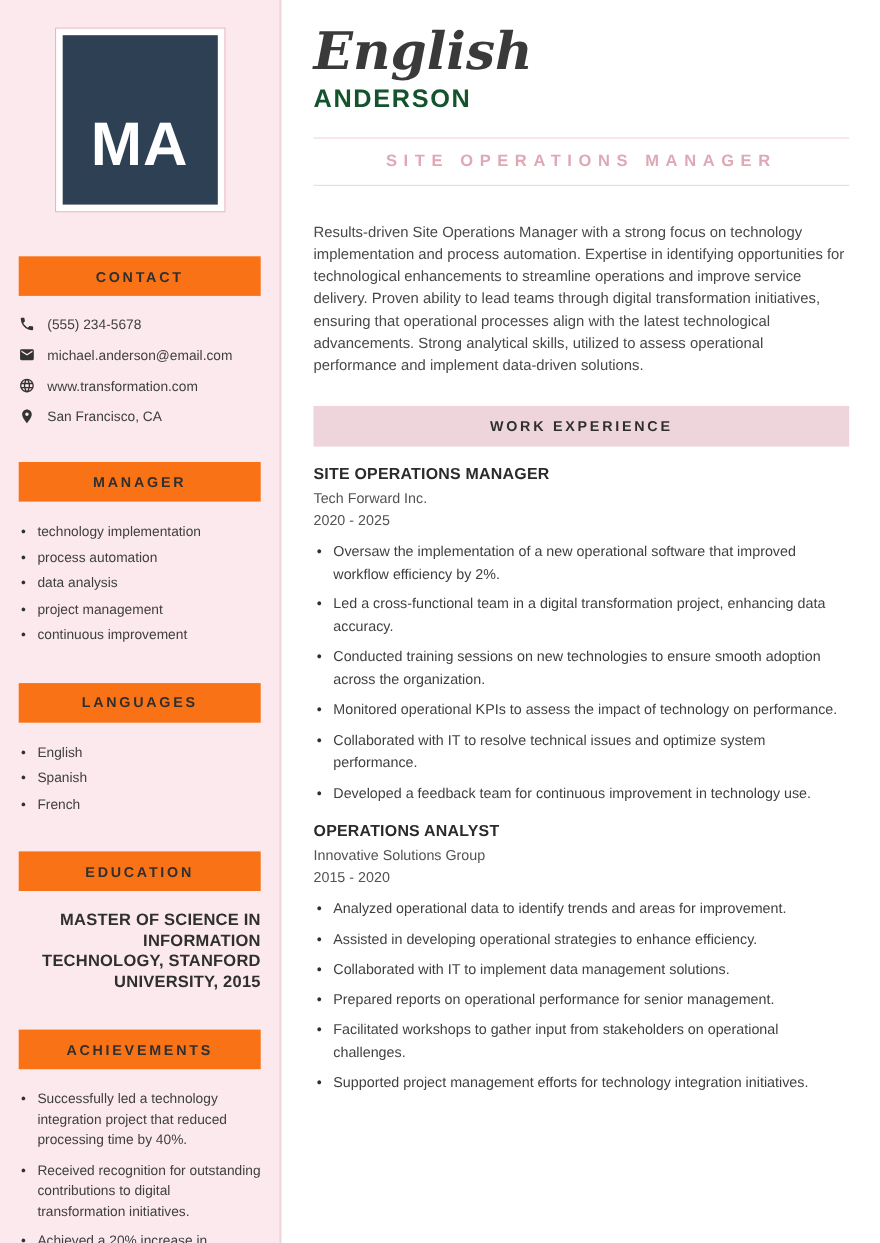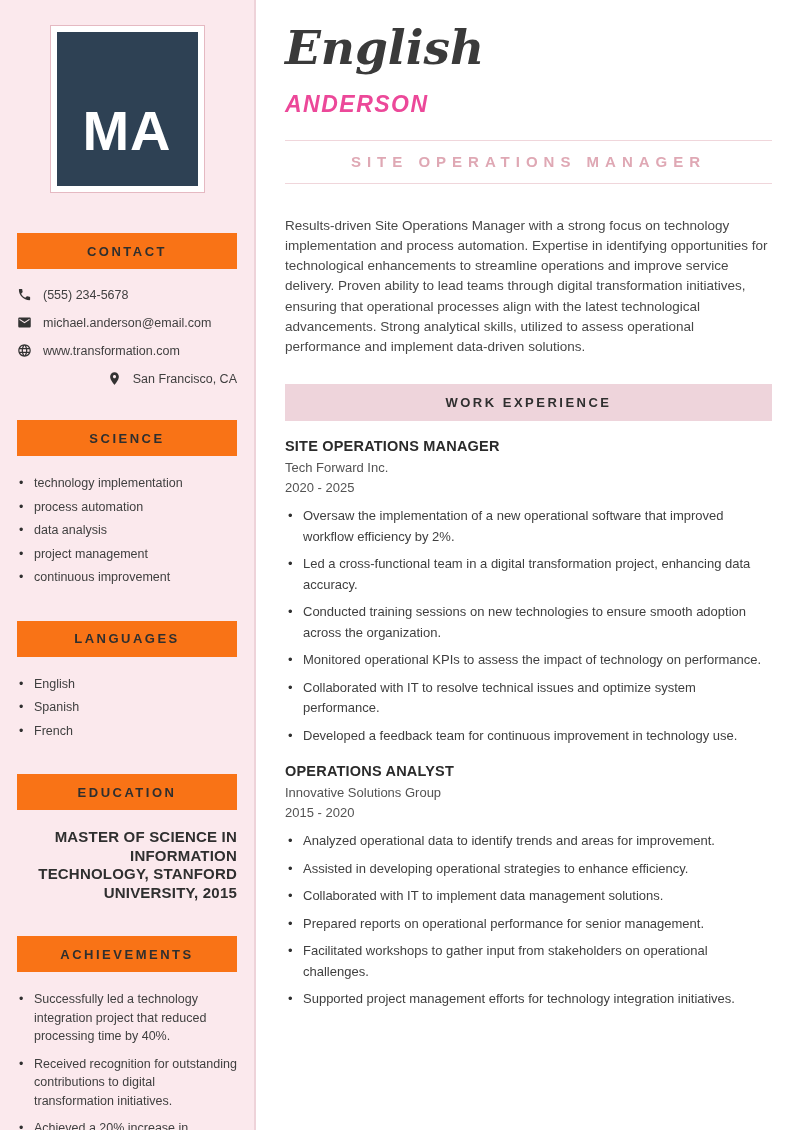--- a/index.html
+++ b/index.html
@@ -63,21 +63,21 @@
   }
   .contact-list { list-style: none; }
   .contact-list li {
     display: flex;
     align-items: center;
     gap: 11px;
     margin-bottom: 13px;
     font-size: 12.5px;
     color: #3f3f3f;
   }
-  .contact-list li:last-child { margin-bottom: 16px; justify-content: flex-end; }
+  .contact-list li:last-child { margin-bottom: 16px; }
   .cicon { width: 15px; height: 15px; flex: 0 0 15px; display: inline-flex; }
   .cicon svg { width: 15px; height: 15px; fill: #333333; }
 
   .dot-list { list-style: none; }
   .dot-list li {
     position: relative;
     padding-left: 17px;
     font-size: 12.5px;
     color: #3f3f3f;
     line-height: 18.5px;
@@ -113,23 +113,22 @@
     font-style: italic;
     font-weight: 700;
     font-size: 47px;
     color: #3a3a3a;
     line-height: 1.1;
   }
   .last-name {
     font-size: 23px;
     font-weight: 700;
     letter-spacing: 1.5px;
-    color: #ec4899;
-    margin-top: 17px;
-    font-style: italic;
+    color: #14532d;
+    margin-top: 2px;
   }
   .title-band {
     border-top: 1px solid #f0d6db;
     border-bottom: 1px solid #f0d6db;
     margin-top: 22px;
     padding: 12px 0;
     text-align: center;
   }
   .job-title-main {
     font-size: 15px;
@@ -235,21 +234,21 @@
             <svg viewBox="0 0 24 24">
                 <path d="M12 2C8.13 2 5 5.13 5 9c0 5.25 7 13 7 13s7-7.75 7-13c0-3.87-3.13-7-7-7zm0 9.5c-1.38 0-2.5-1.12-2.5-2.5s1.12-2.5 2.5-2.5 2.5 1.12 2.5 2.5-1.12 2.5-2.5 2.5z"></path>
               </svg>
           </span>
           <span>San Francisco, CA</span>
         </li>
       </ul>
     </section>
 
     <section class="side-section">
-      <div class="side-header">SCIENCE</div>
+      <div class="side-header">MANAGER</div>
       <ul class="dot-list tight">
         <li>technology implementation</li>
         <li>process automation</li>
         <li>data analysis</li>
         <li>project management</li>
         <li>continuous improvement</li>
       </ul>
     </section>
 
     <section class="side-section">

